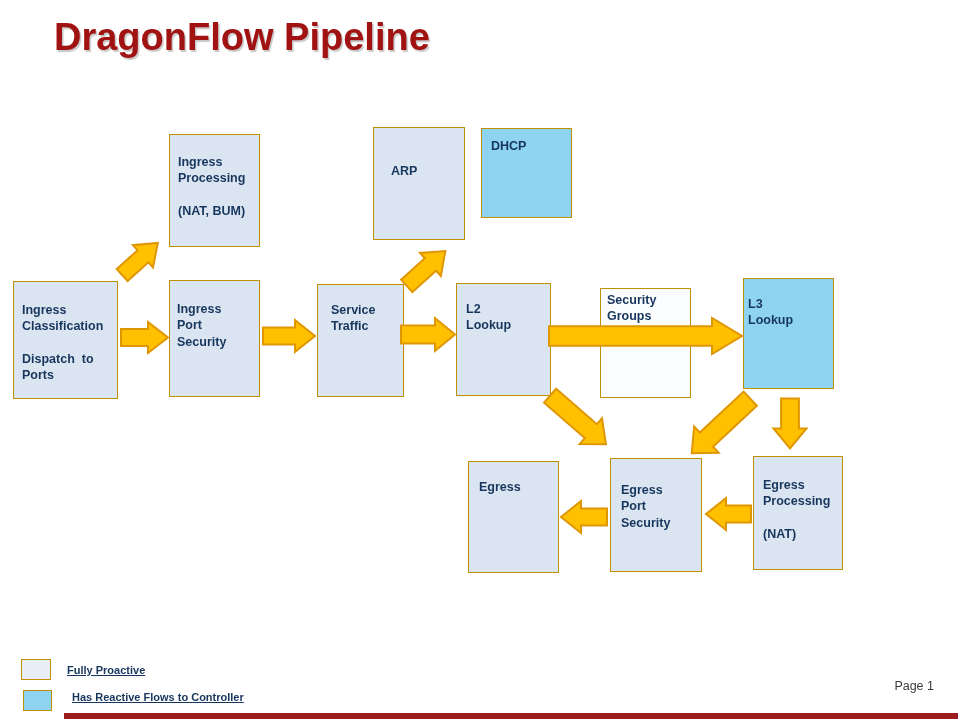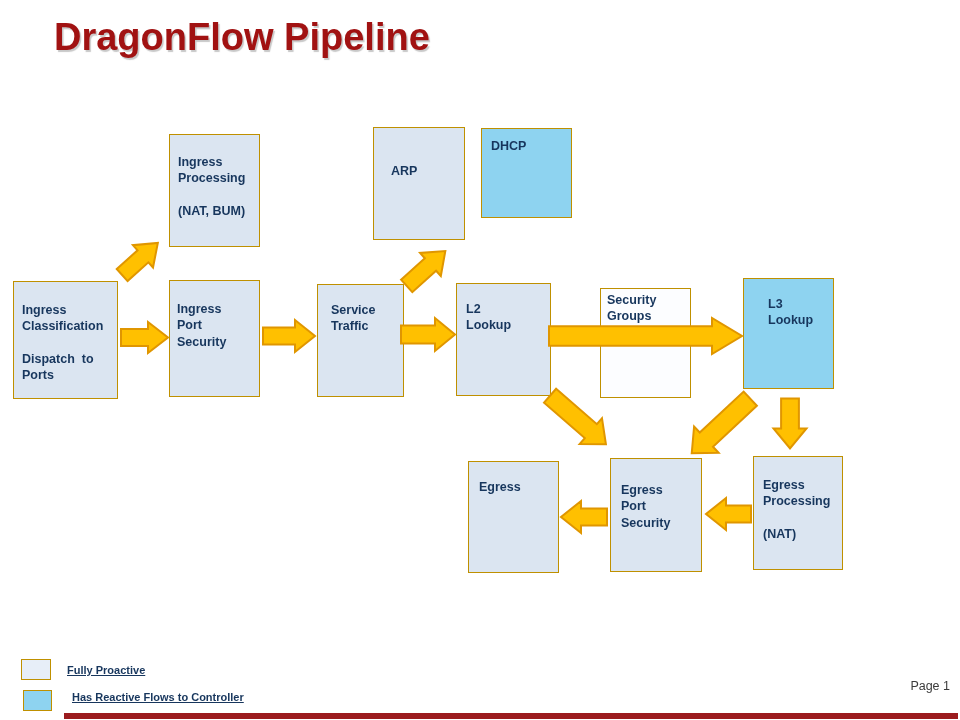--- a/index.html
+++ b/index.html
@@ -28,21 +28,21 @@
     position:absolute; box-sizing:border-box;
     border:1.5px solid var(--border-color,#bf9000);
   }
   .legend-swatch.legend-proactive { background:var(--legend-proactive-fill,#e7eef8); }
   .legend-swatch.reactive { background:var(--reactive-fill,#8ed3f0); }
   .legend-label {
     position:absolute; font-size:11px; font-weight:bold;
     color:var(--text-color,#17365d); white-space:nowrap;text-decoration:underline;
   }
   .page-label {
-    position:absolute; top:679px; right:10px;
+    position:absolute; top:679px; right:26px;
     font-size:12.5px; color:var(--page-text,#3b3b3b);
   }
   .footer-bar {
     position:absolute; left:64px; top:713px; width:894px; height:6px;
     background:var(--footer-bar,#9b1b1e);
   }
 </style>
 </head>
 <body>
 
@@ -62,21 +62,21 @@
 Ports</div>
       <div class="node proactive" style="left: 169px; top: 280px; width: 91px; height: 117px; padding: 20px 7px;">Ingress
 Port
 Security</div>
       <div class="node proactive" style="left: 317px; top: 284px; width: 87px; height: 113px; padding: 17px 13px;">Service
 Traffic</div>
       <div class="node proactive" style="left: 456px; top: 283px; width: 95px; height: 113px; padding: 17px 9px;">L2
 Lookup</div>
       <div class="node plain" style="left: 600px; top: 288px; width: 91px; height: 110px; padding: 3px 6px;">Security
 Groups</div>
-      <div class="node reactive" style="left: 743px; top: 278px; width: 91px; height: 111px; padding: 17px 24px;">L3
+      <div class="node reactive" style="left: 743px; top: 278px; width: 91px; height: 111px; padding: 17px 4px;">L3
 Lookup</div>
       <div class="node proactive" style="left: 468px; top: 461px; width: 91px; height: 112px; padding: 17px 10px;">Egress</div>
       <div class="node proactive" style="left: 610px; top: 458px; width: 92px; height: 114px; padding: 23px 10px;">Egress
 Port
 Security</div>
       <div class="node proactive" style="left: 753px; top: 456px; width: 90px; height: 114px; padding: 20px 9px;">Egress
 Processing
 
 (NAT)</div>
       <svg class="arrow" width="48" height="30" style="left: 116px; top: 244px; transform: rotate(-42deg);">

